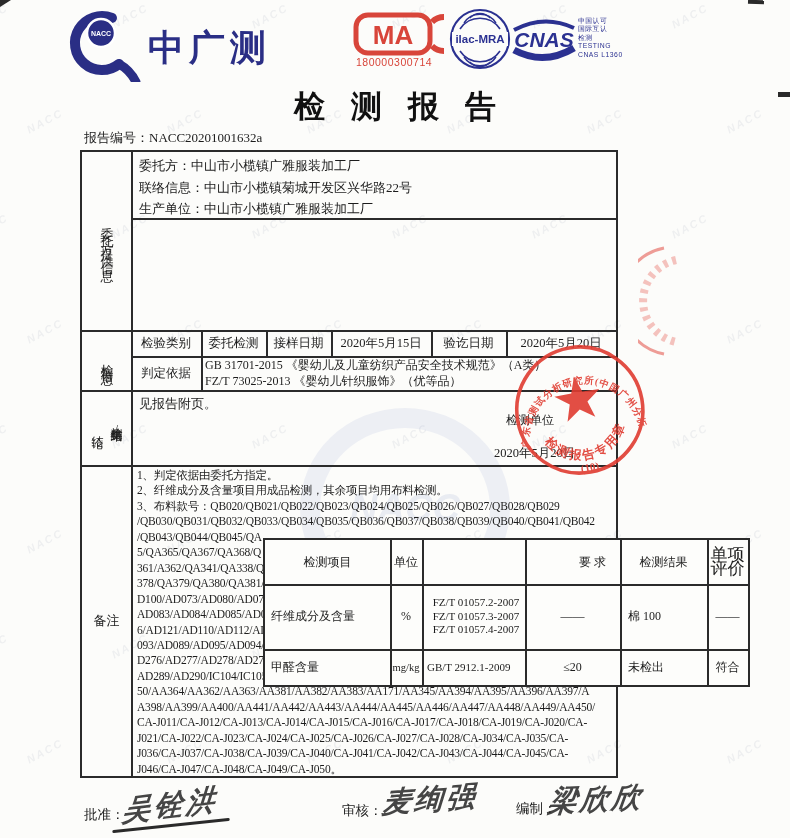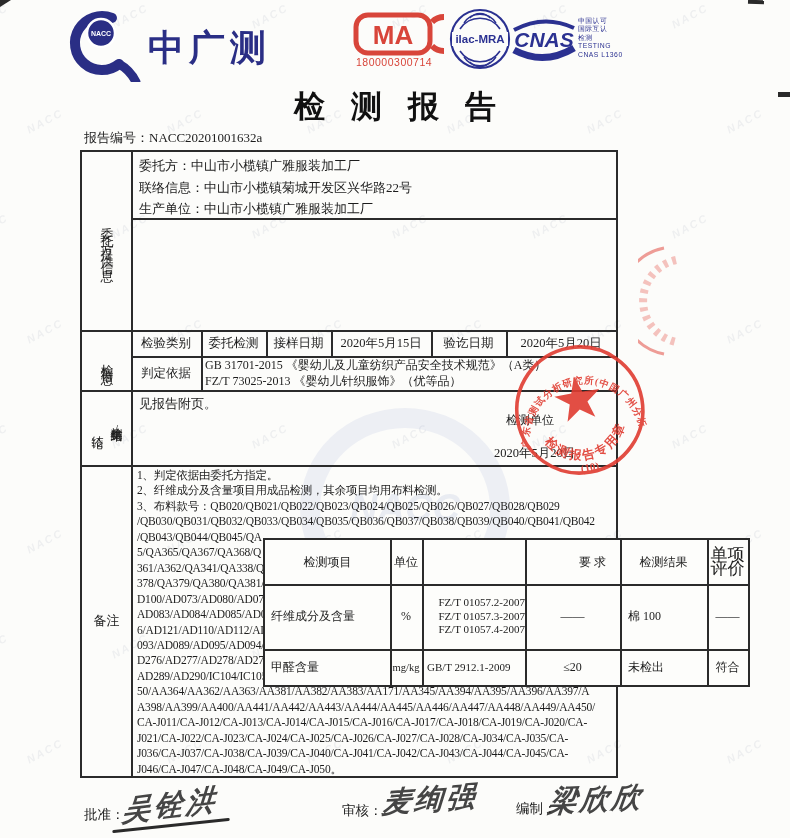--- a/index.html
+++ b/index.html
@@ -238,21 +238,21 @@
     <div class="cell" style="left:125px;top:0;width:32px;height:44px;">单位</div>
     <div class="cell" style="left:260px;top:0;width:95px;height:44px;margin-left:20px;">要 求</div>
     <div class="cell" style="left:355px;top:0;width:87px;height:44px;">检测结果</div>
     <div class="cell" style="left:442px;top:0;width:41px;height:44px;flex-direction:column;line-height:14px;font-size:17px;">
       <span>单项</span>
       <span>评价</span>
     </div>
 
     <div class="cell" style="left:6px;top:44px;width:119px;height:65px;justify-content:flex-start;">纤维成分及含量</div>
     <div class="cell" style="left:125px;top:44px;width:32px;height:65px;">%</div>
-    <div class="cell" style="left:157px;top:44px;width:103px;height:65px;flex-direction:column;align-items:flex-end;padding-left:5px;box-sizing:border-box;">
+    <div class="cell" style="left:157px;top:44px;width:103px;height:65px;flex-direction:column;align-items:center;padding-left:5px;box-sizing:border-box;">
       <div class="methods">FZ/T 01057.2-2007</div>
       <div class="methods">FZ/T 01057.3-2007</div>
       <div class="methods">FZ/T 01057.4-2007</div>
     </div>
     <div class="cell" style="left:260px;top:44px;width:95px;height:65px;">——</div>
     <div class="cell" style="left:363px;top:44px;width:79px;height:65px;justify-content:flex-start;">棉 100</div>
     <div class="cell" style="left:442px;top:44px;width:41px;height:65px;">——</div>
 
     <div class="cell" style="left:6px;top:109px;width:119px;height:36px;justify-content:flex-start;">甲醛含量</div>
     <div class="cell" style="left:125px;top:109px;width:32px;height:36px;font-size:10.5px;">mg/kg</div>

